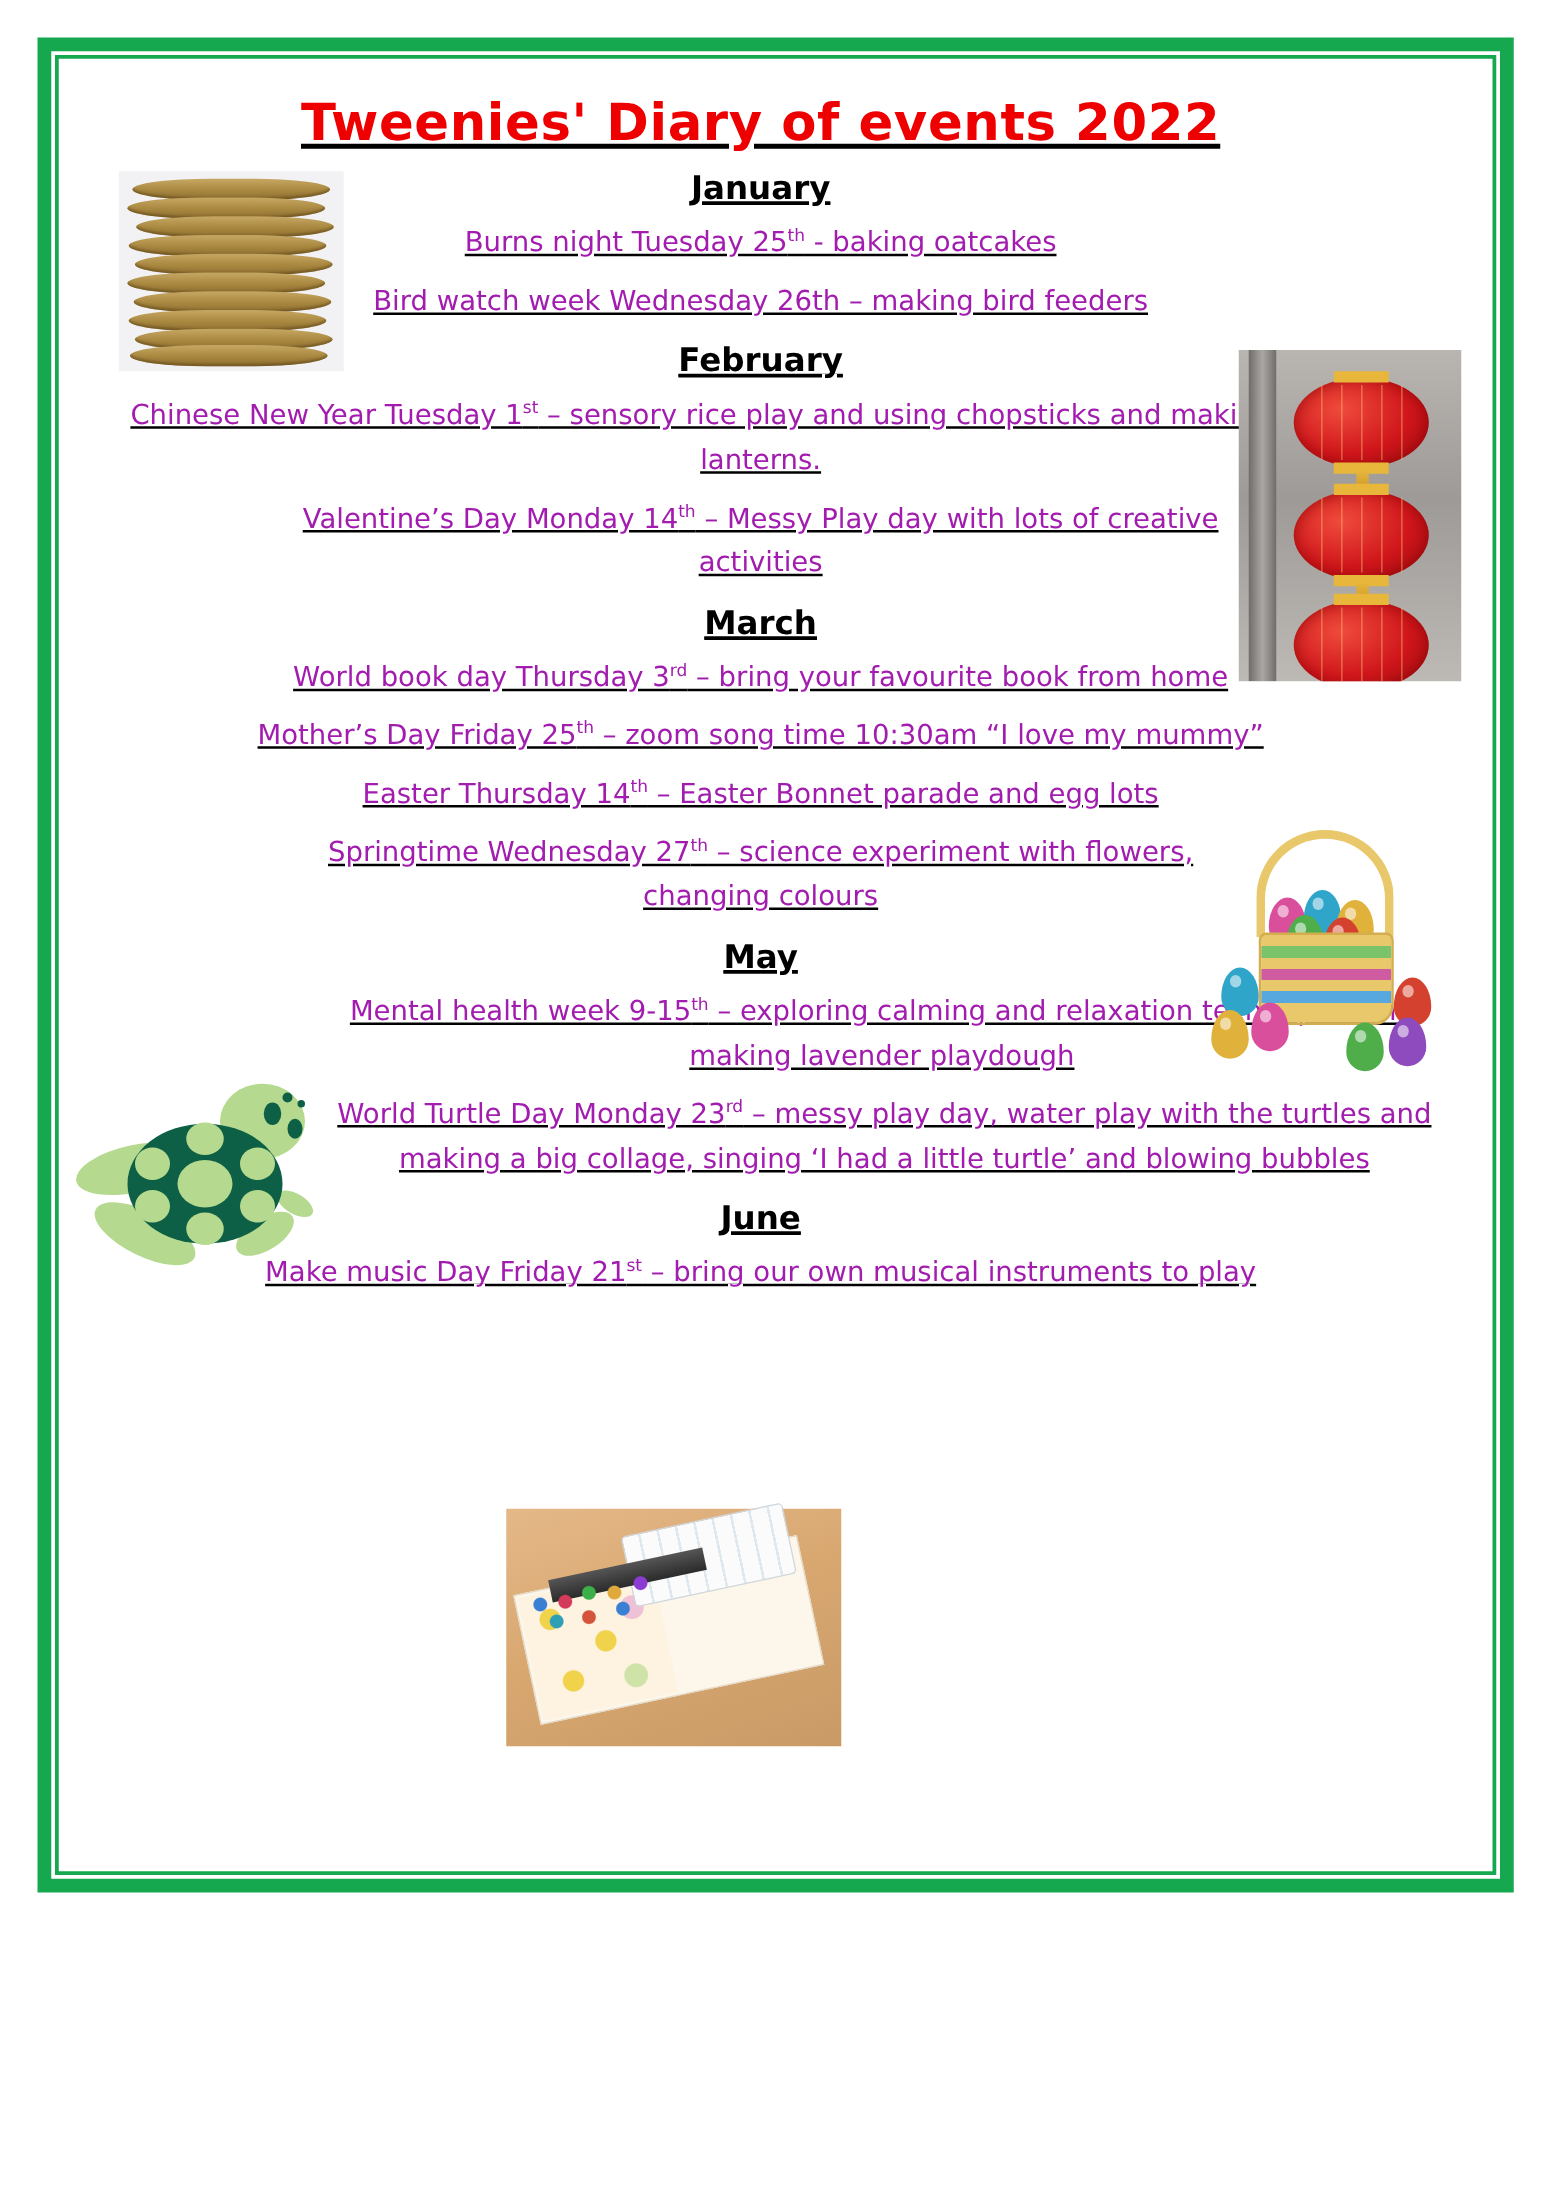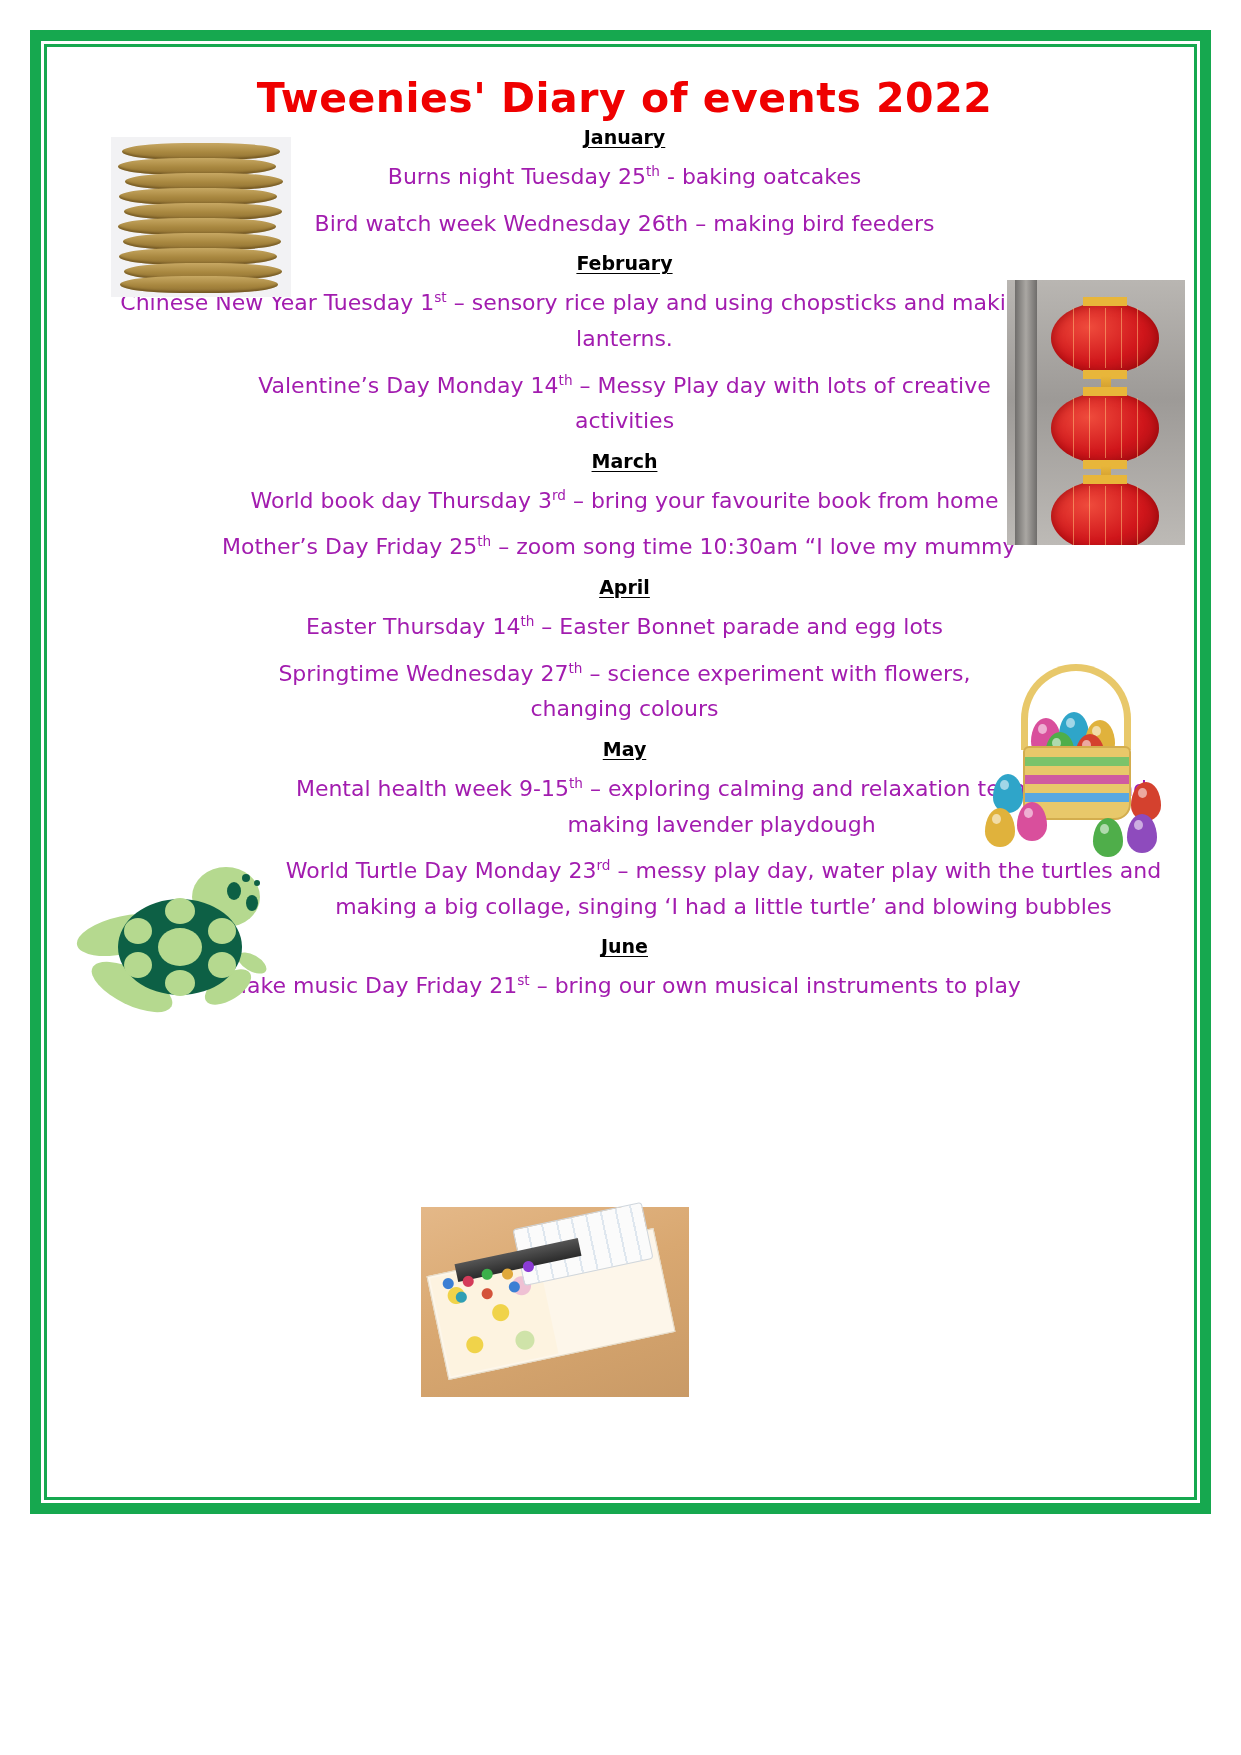--- a/index.html
+++ b/index.html
@@ -34,25 +34,26 @@
     left: 44px;
     top: 44px;
     width: 1153px;
     height: 1456px;
     border: 3px solid #16a84f;
     background: #ffffff;
   }
 
   .content {
     position: absolute;
-    left: 56px;
+    left: 40px;
     top: 52px;
     width: 1137px;
     height: 1440px;
     overflow: hidden;
+    text-decoration: underline;
   }
 
   
   .title {
     text-align: center;
     color: #ef0000;
     font-family: "DejaVu Sans", sans-serif;
     font-weight: bold;
     font-size: 41px;
     letter-spacing: 0.5px;
@@ -60,24 +61,24 @@
     line-height: 1.1;
     white-space: nowrap;
   }
 
   
   .month {
     text-align: center;
     color: #000000;
     font-family: "DejaVu Sans", sans-serif;
     font-weight: bold;
-    font-size: 19px;
+    font-size: 26px;
     text-decoration: underline;
     text-underline-offset: 3px;
-    margin-top: 5px;
+    margin-top: 15px;
     margin-bottom: 6px;
   }
 
   
   .event {
     text-align: center;
     color: #a21caf;
     font-family: "DejaVu Sans", sans-serif;
     font-size: 22px;
     line-height: 1.62;
@@ -239,21 +240,20 @@
     </p>
 
     <div class="month">March</div>
     <p class="event">
       <span>World book day Thursday 3</span><sup>rd</sup><span> – bring your favourite book from home</span>
     </p>
     <p class="event">
       <span>Mother’s Day Friday 25</span><sup>th</sup><span> – zoom song time 10:30am “I love my mummy”</span>
     </p>
 
-    <div class="month">April</div>
     <p class="event narrow-2">
       <span>Easter Thursday 14</span><sup>th</sup><span> – Easter Bonnet parade and egg lots</span>
     </p>
     <p class="event narrow-4">
       <span>Springtime Wednesday 27</span><sup>th</sup><span> – science experiment with flowers, changing colours</span>
     </p>
 
     <div class="month">May</div>
     <p class="event mh-block">
       <span>Mental health week 9-15</span><sup>th</sup><span> – exploring calming and relaxation techniques and making lavender playdough</span>

